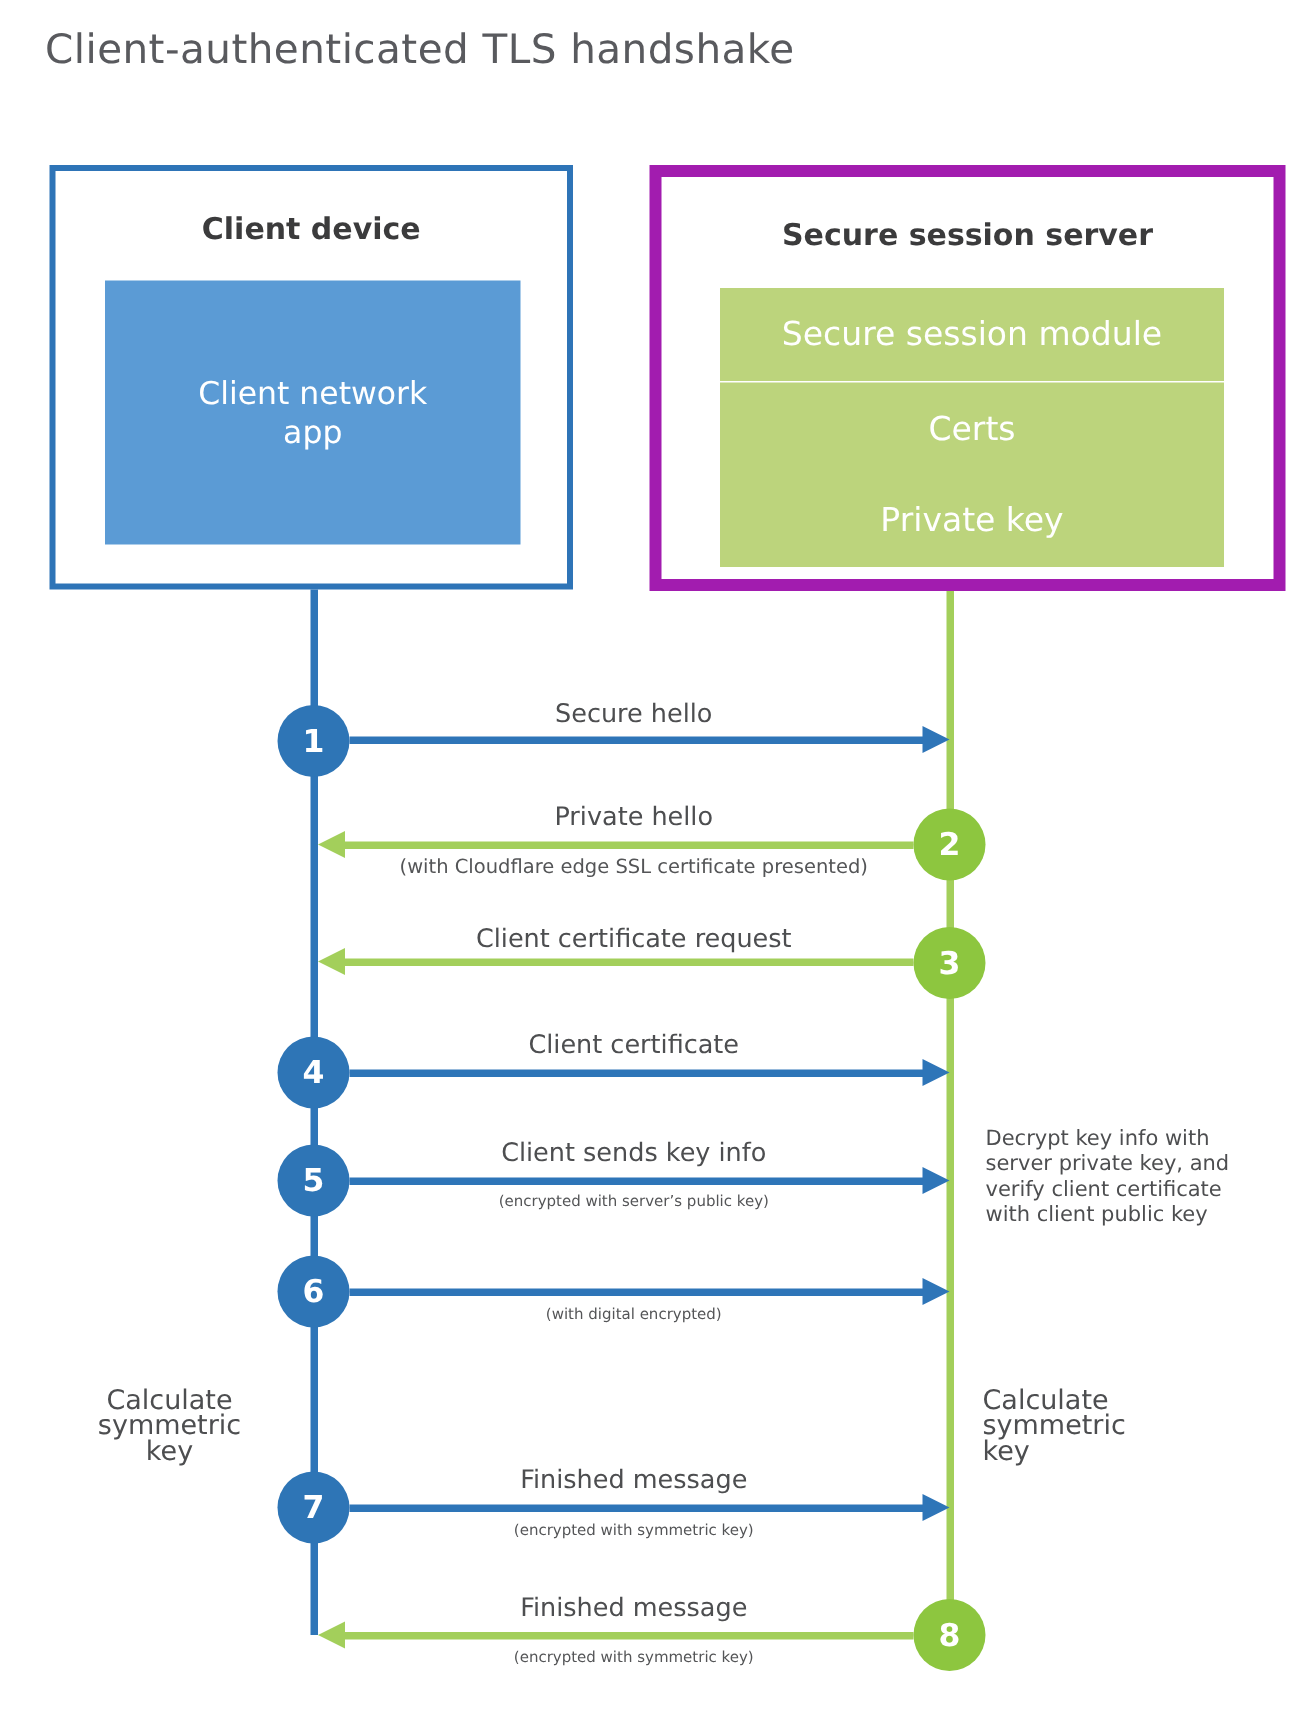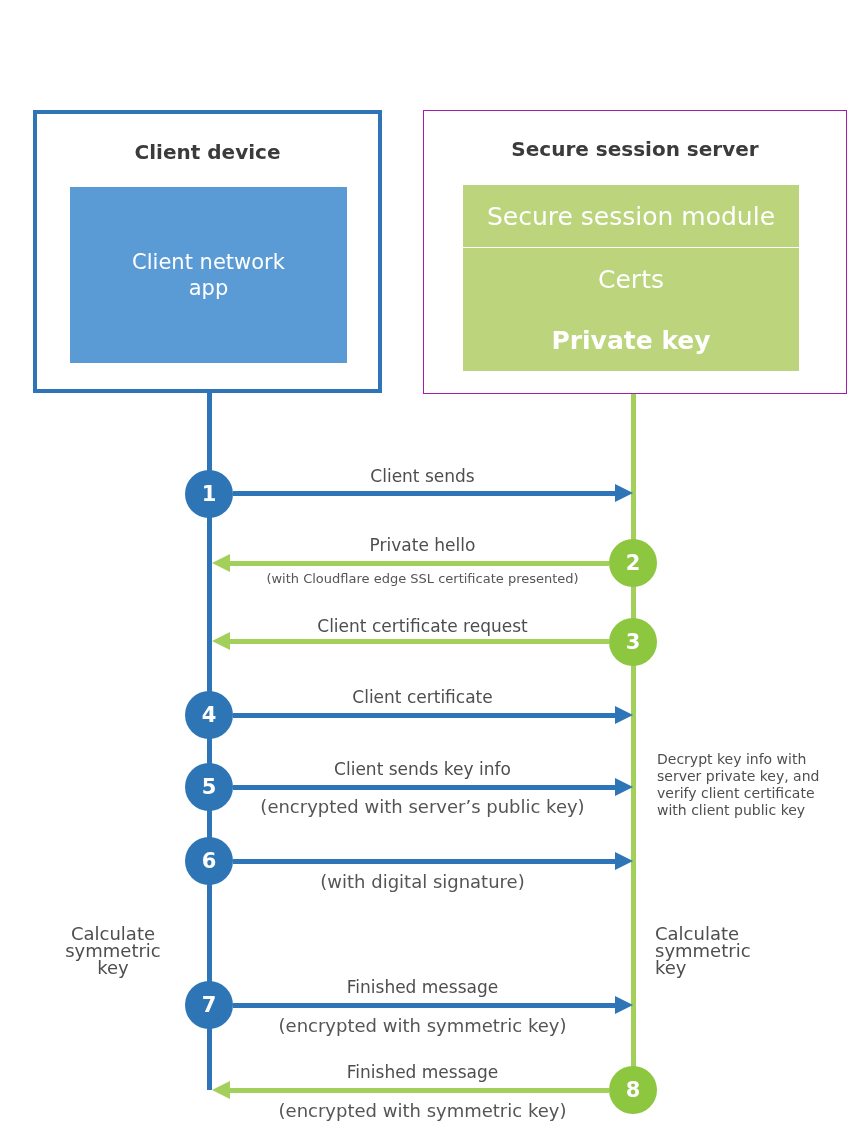--- a/index.html
+++ b/index.html
@@ -11,39 +11,39 @@
     overflow:hidden;
   }
   
   #page-title{
     position:absolute;left:30px;top:18px;
     font-size:27px;font-weight:400;color:#595a5e;letter-spacing:0.3px;
   }
   
   .outer-box{position:absolute;background:#ffffff;box-sizing:border-box;}
   #client-box{left:33px;top:110px;width:349px;height:283px;border:4px solid #2e74b7;}
-  #server-box{left:423px;top:110px;width:424px;height:284px;border:1px solid #a21caf;}
+  #server-box{left:433px;top:110px;width:424px;height:284px;border:8px solid #a21caf;}
   .box-title{
     position:absolute;left:0;right:0;top:26px;text-align:center;
     font-size:20px;font-weight:bold;color:#3b3b3c;
   }
   #client-app{
     position:absolute;left:33px;top:73px;width:277px;height:176px;
     background:#5b9bd5;display:flex;align-items:center;justify-content:center;
     text-align:center;color:#ffffff;font-size:21px;line-height:1.25;
     padding:0 40px;box-sizing:border-box;
   }
   .server-bar{
     position:absolute;left:39px;width:336px;height:62px;
     background:#bcd47c;display:flex;align-items:center;justify-content:center;
-    color:#ffffff;font-size:25px;
+    color:#ffffff;font-size:22px;
   }
   #server-bar-0{top:74px;}
   #server-bar-1{top:137px;}
-  #server-bar-2{top:198px;font-weight:bold;}
+  #server-bar-2{top:198px;}
   
   .v-line{position:absolute;width:5px;}
   #client-line{left:207px;top:393px;height:697px;background:#2e75b8;}
   #server-line{left:631px;top:394px;height:700px;background:#a3cf5b;}
   
   .step-circle{
     position:absolute;width:48px;height:48px;border-radius:50%;
     display:flex;align-items:center;justify-content:center;
     color:#ffffff;font-size:21px;font-weight:bold;z-index:3;
   }
@@ -73,21 +73,21 @@
   #arrow-6{top:859px;}
   #arrow-7{top:1003px;}
   #arrow-8{top:1088px;}
   
   .arrow-label{
     position:absolute;left:220px;width:405px;text-align:center;
     font-size:17px;color:#4d4e50;
   }
   .arrow-sub{
     position:absolute;left:220px;width:405px;text-align:center;
-    font-size:18px;color:#545557;
+    font-size:10px;color:#545557;
   }
   #label-1{top:466px;}
   #label-2{top:535px;} #sub-2{top:571px;font-size:13px;}
   #label-3{top:616px;}
   #label-4{top:687px;}
   #label-5{top:759px;} #sub-5{top:796px;}
   #label-6{top:833px;} #sub-6{top:871px;}
   #label-7{top:977px;} #sub-7{top:1015px;}
   #label-8{top:1062px;} #sub-8{top:1100px;}
   
@@ -100,20 +100,21 @@
     font-size:18px;line-height:17px;color:#4d4e50;text-align:center;
   }
   #calc-left{left:48px;}
   #calc-right{left:655px;text-align:left;width:120px;}
 </style>
 </head>
 <body>
 
 <div id="canvas">
 
+  <div id="page-title">Client-authenticated TLS handshake</div>
 
   <div class="outer-box" id="client-box">
     <div class="box-title">Client device</div>
     <div id="client-app">
       <span>Client network app</span>
     </div>
   </div>
 
   <div class="outer-box" id="server-box">
     <div class="box-title">Secure session server</div>
@@ -124,21 +125,21 @@
       <span>Certs</span>
     </div>
     <div class="server-bar" id="server-bar-2">
       <span>Private key</span>
     </div>
   </div>
 
   <div class="v-line" id="client-line"></div>
   <div class="v-line" id="server-line"></div>
 
-  <div class="arrow-label" id="label-1">Client sends</div>
+  <div class="arrow-label" id="label-1">Secure hello</div>
   <div class="h-arrow blue" id="arrow-1">
       <div class="head"></div>
     </div>
   <div class="step-circle blue" id="circle-1">1</div>
 
   <div class="arrow-label" id="label-2">Private hello</div>
   <div class="h-arrow green" id="arrow-2">
       <div class="head"></div>
     </div>
   <div class="arrow-sub" id="sub-2">(with Cloudflare edge SSL certificate presented)</div>
@@ -159,21 +160,21 @@
   <div class="arrow-label" id="label-5">Client sends key info</div>
   <div class="h-arrow blue" id="arrow-5">
       <div class="head"></div>
     </div>
   <div class="arrow-sub" id="sub-5">(encrypted with server’s public key)</div>
   <div class="step-circle blue" id="circle-5">5</div>
 
   <div class="h-arrow blue" id="arrow-6">
       <div class="head"></div>
     </div>
-  <div class="arrow-sub" id="sub-6">(with digital signature)</div>
+  <div class="arrow-sub" id="sub-6">(with digital encrypted)</div>
   <div class="step-circle blue" id="circle-6">6</div>
 
   <div class="arrow-label" id="label-7">Finished message</div>
   <div class="h-arrow blue" id="arrow-7">
       <div class="head"></div>
     </div>
   <div class="arrow-sub" id="sub-7">(encrypted with symmetric key)</div>
   <div class="step-circle blue" id="circle-7">7</div>
 
   <div class="arrow-label" id="label-8">Finished message</div>

